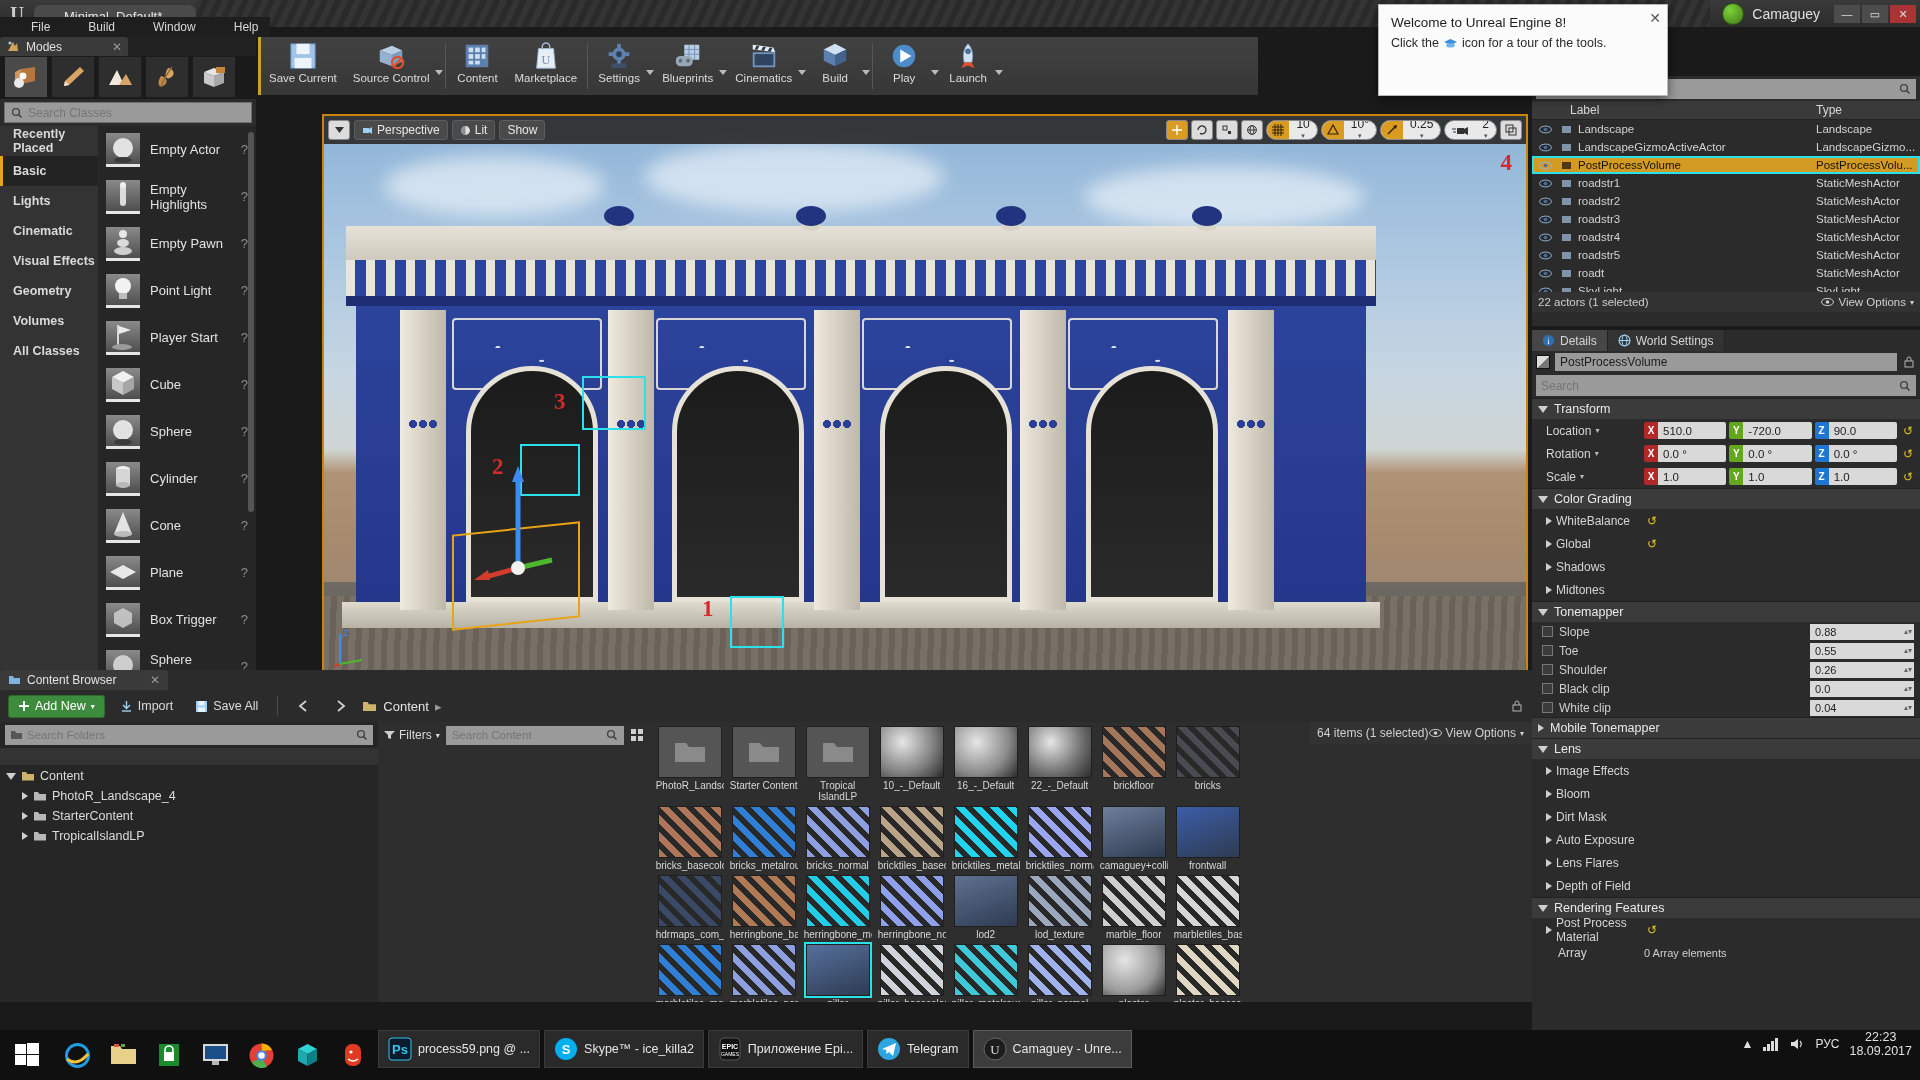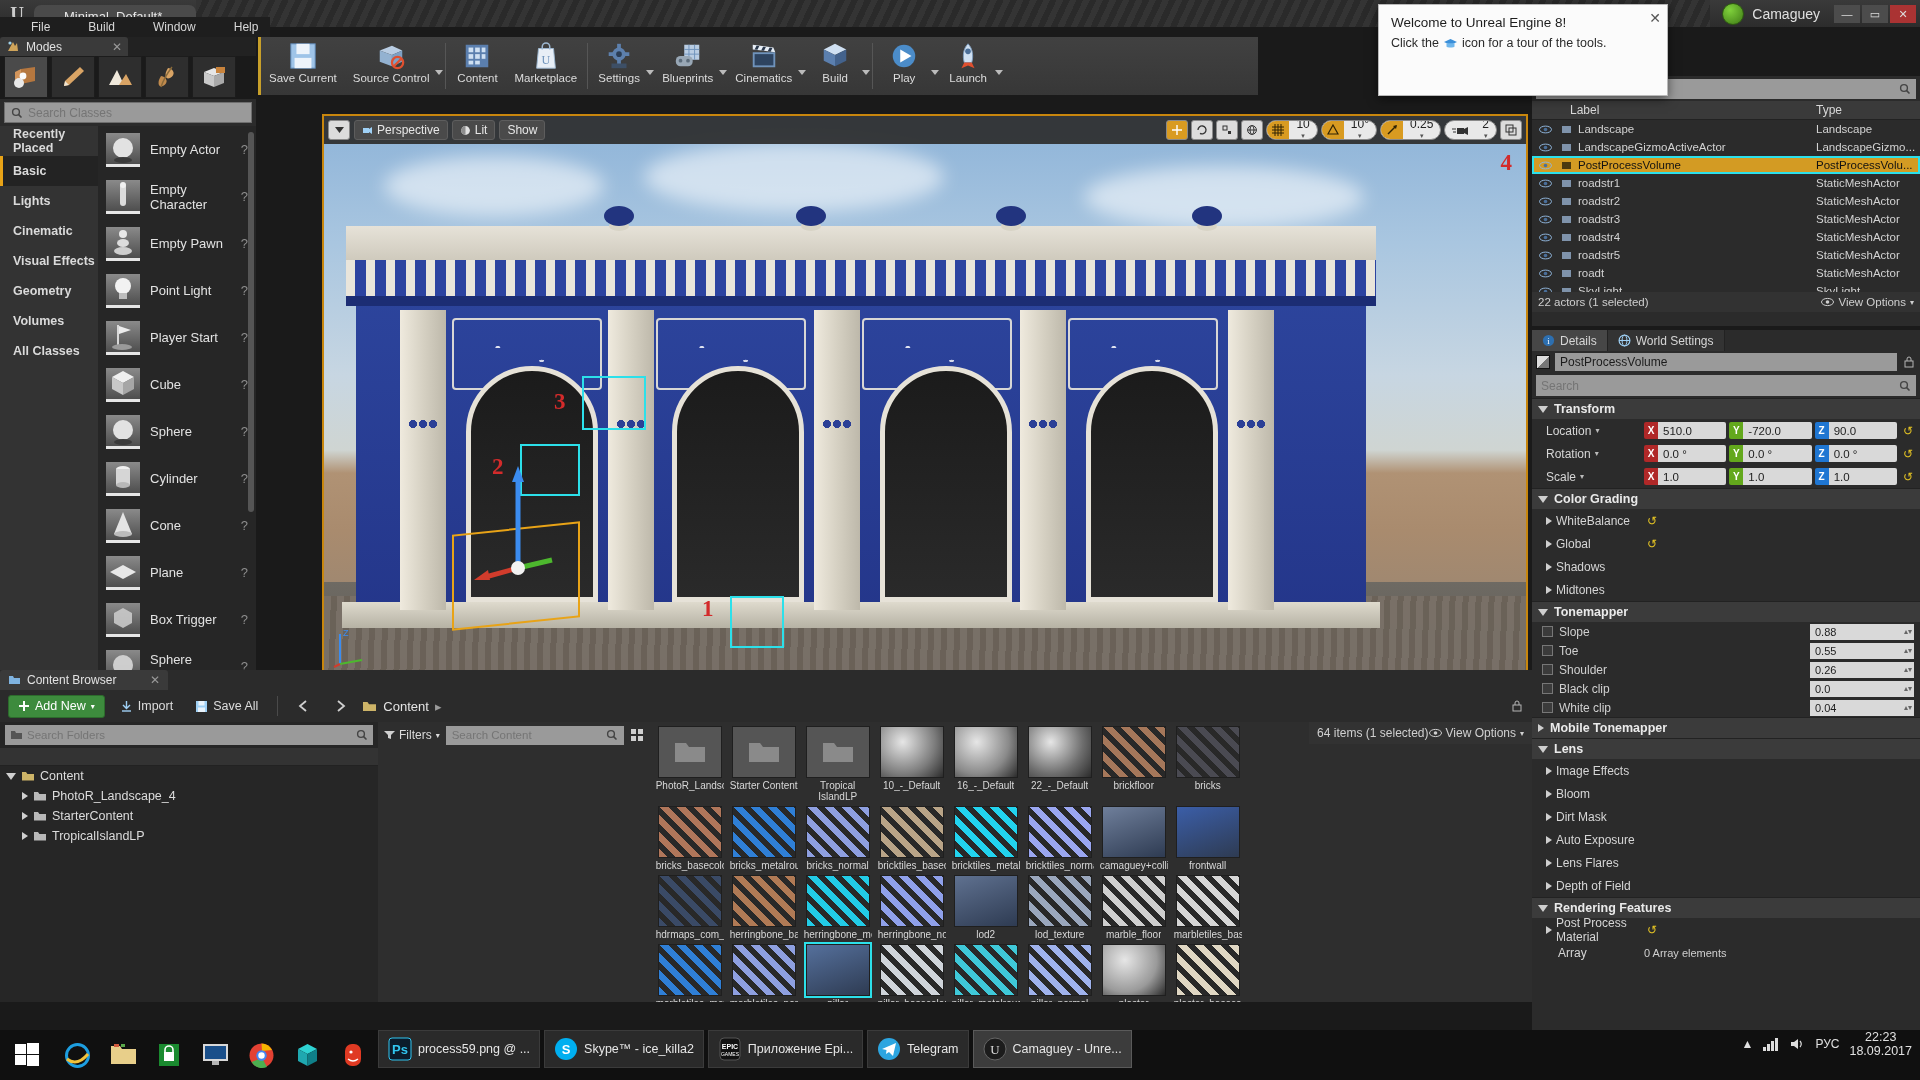--- a/index.html
+++ b/index.html
@@ -161,21 +161,21 @@
       color:#d6d6d6; background:#333; border-right:1px solid #222; }
   .det-tab.active { background:#464646; }
   #det-name { height:22px; display:flex; align-items:center; gap:5px; padding:0 4px; }
   #det-name .chk { width:14px;height:14px;background:linear-gradient(135deg,#ddd 50%,#777 50%);border:1px solid #111; }
   #det-name .nmbox { flex:1; height:18px; background:#9a9a9a; color:#1c1c1c; font-size:12px;
       display:flex; align-items:center; padding:0 5px; }
   #det-search { height:21px; margin:2px 4px; background:#9a9a9a; display:flex; align-items:center; padding:0 5px; gap:4px;}
   #det-search input { flex:1; background:transparent;border:0;outline:0;font-size:12px;color:#3a3a3a;
       font-family:"Liberation Sans",sans-serif;}
   .sect { height:21px; background:#3b3b3b; display:flex; align-items:center; gap:6px; padding-left:6px;
-      color:#eaeaea; font-size:12.5px; font-weight:bold; border-top:1px solid #222; }
+      color:#eaeaea; font-size:12.5px; font-weight:normal; border-top:1px solid #222; }
   .tri { width:0;height:0;border-left:6px solid #cfcfcf;border-top:4px solid transparent;border-bottom:4px solid transparent; }
   .tri.open { border-left:5px solid transparent;border-right:5px solid transparent;border-top:7px solid #cfcfcf;
       border-bottom:0; }
   .prow { height:23px; display:flex; align-items:center; font-size:12px; color:#d6d6d6; }
   .prow .lab { width:112px; padding-left:14px; display:flex; align-items:center; gap:4px; }
   .prow .vals { flex:1; display:flex; align-items:center; gap:3px; padding-right:4px; }
   .axbox { display:flex; align-items:center; height:17px; border-radius:2px; overflow:hidden; flex:1; }
   .axbox .ax { width:14px; height:17px; display:flex; align-items:center; justify-content:center;
       font-size:10px; font-weight:bold; color:#fff; }
   .axbox .v { flex:1; background:#d9d9d9; color:#1d1d1d; font-size:11.5px; height:17px;
@@ -363,21 +363,21 @@
           <div class="nm">Empty Actor</div>
           <div class="q">?</div>
         </div>
         <div class="actor">
           <div class="thumb">
             <svg width="34" height="32" viewBox="0 0 34 32">
               <rect x="14" y="5" width="6" height="22" rx="3" fill="#dcdcdc"></rect>
               <circle cx="17" cy="6" r="3" fill="#f0f0f0"></circle>
             </svg>
           </div>
-          <div class="nm">Empty Character</div>
+          <div class="nm">Empty Highlights</div>
           <div class="q">?</div>
         </div>
         <div class="actor">
           <div class="thumb">
             <svg width="34" height="32" viewBox="0 0 34 32">
               <circle cx="17" cy="8" r="4" fill="#e8e8e8"></circle>
               <ellipse cx="17" cy="17" rx="6" ry="4" fill="#dcdcdc"></ellipse>
               <ellipse cx="17" cy="25" rx="9" ry="4" fill="#cfcfcf"></ellipse>
             </svg>
           </div>

